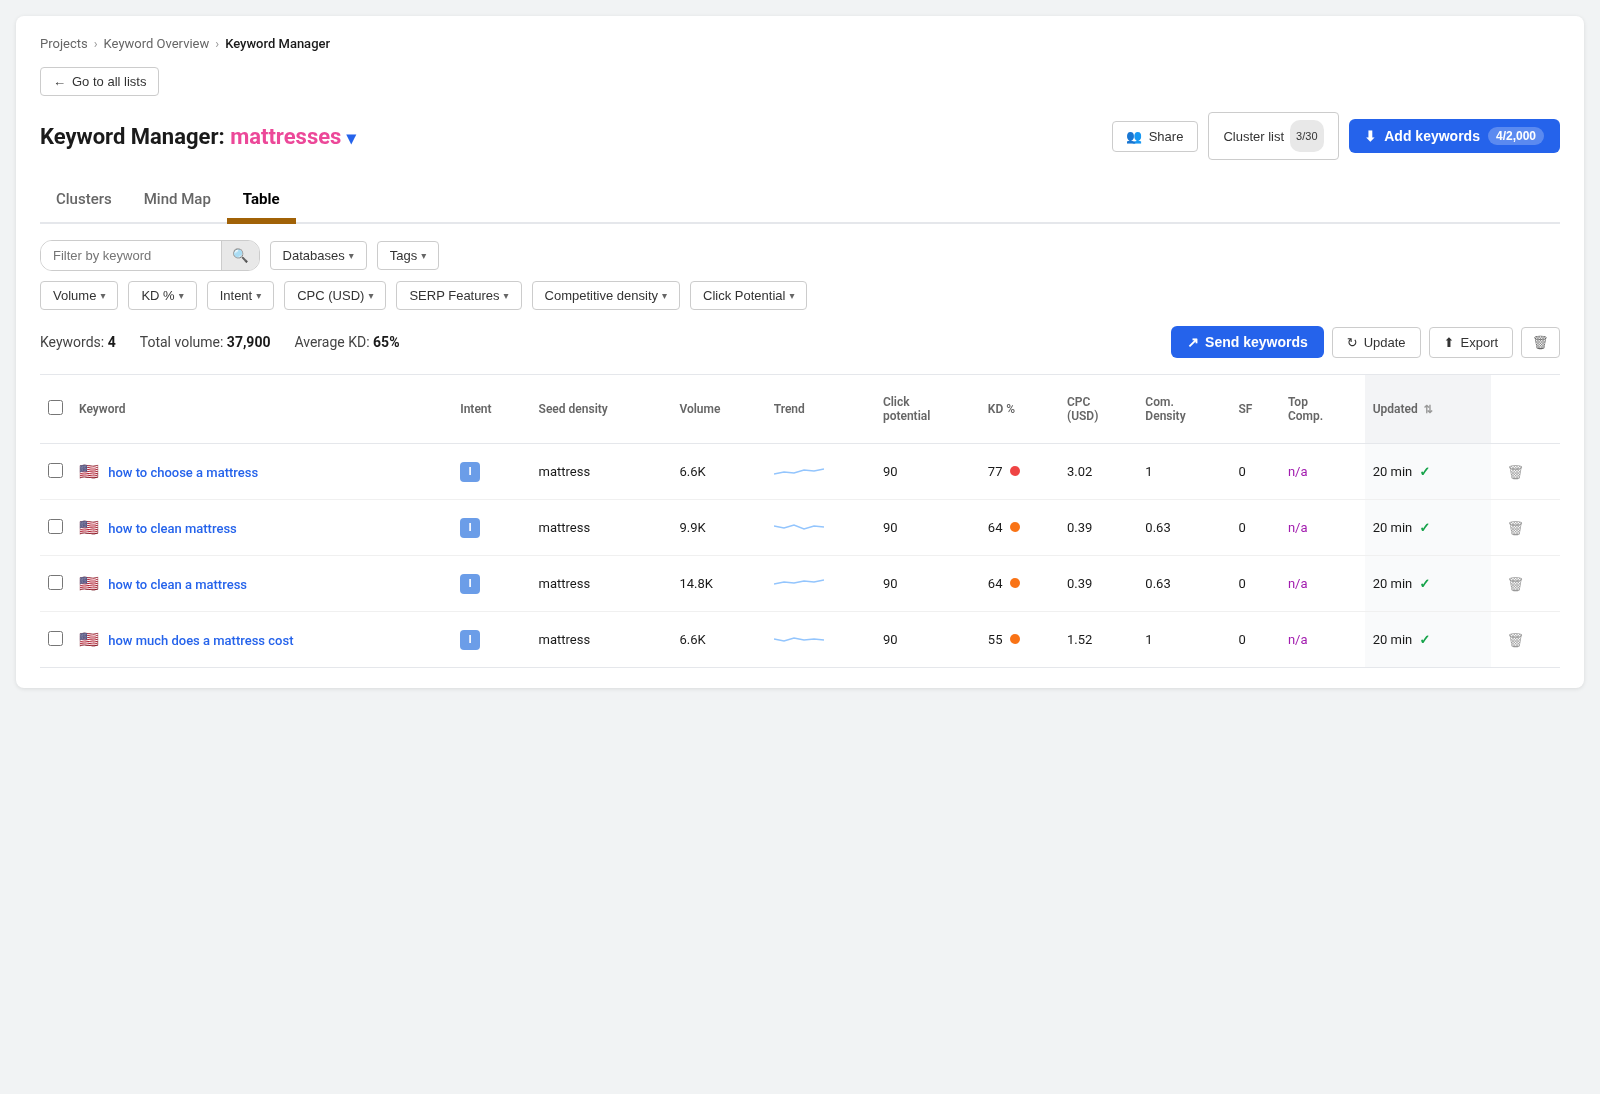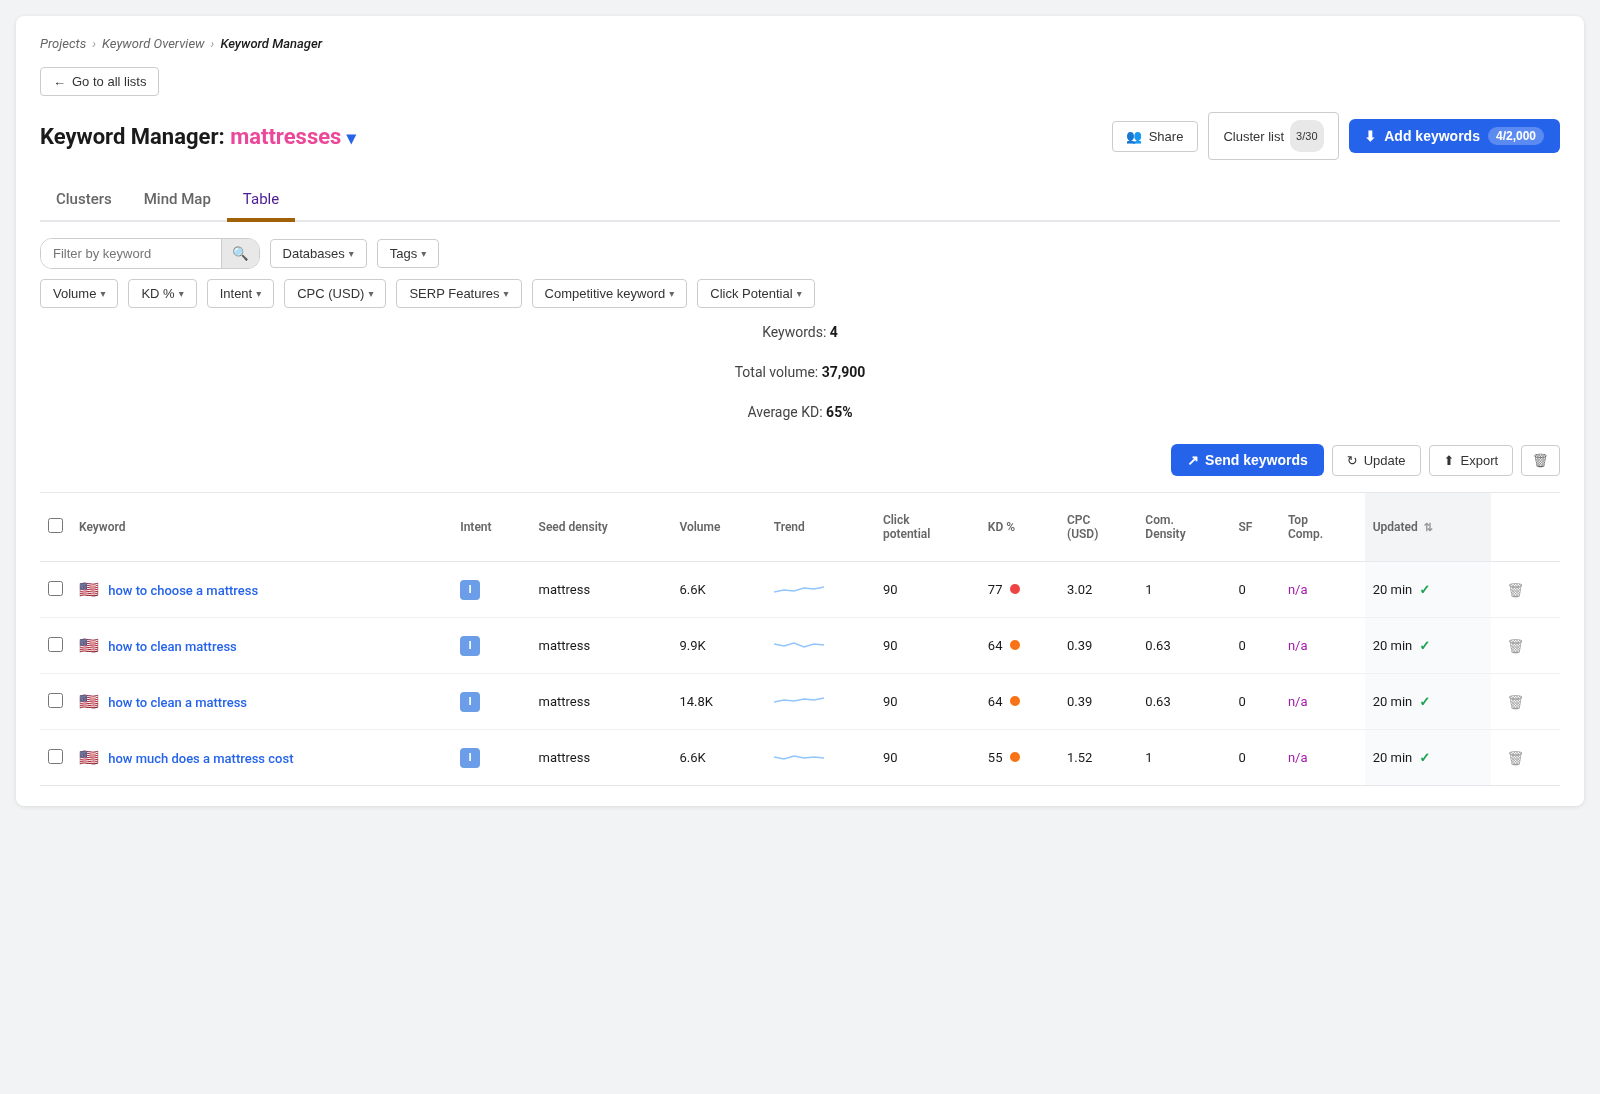--- a/index.html
+++ b/index.html
@@ -1,43 +1,43 @@
 <!DOCTYPE html>
 <html><head>
   <meta charset="utf-8">
   <style>
     * { box-sizing: border-box; margin: 0; padding: 0; }
     body { font-family: -apple-system, BlinkMacSystemFont, 'Segoe UI', Roboto, sans-serif; background: #f1f3f4; color: #1a1a1a; font-size: 14px; }
     .container { background: #fff; border-radius: 8px; margin: 16px; padding: 20px 24px; box-shadow: 0 1px 4px rgba(0,0,0,0.1); }
-    .breadcrumb { display: flex; align-items: center; gap: 6px; font-size: 13px; color: #666; margin-bottom: 16px; font-style: italic; }
+    .breadcrumb { display: flex; align-items: center; gap: 6px; font-size: 13px; color: #666; margin-bottom: 16px; }
     .breadcrumb span { color: #666; }
     .breadcrumb .sep { color: #999; }
     .breadcrumb .current { color: #1a1a1a; font-weight: 500; }
     .go-back-btn { display: inline-flex; align-items: center; gap: 6px; border: 1px solid #ccc; border-radius: 4px; padding: 6px 12px; font-size: 13px; background: #fff; cursor: pointer; margin-bottom: 16px; color: #333; }
     .header-row { display: flex; align-items: center; justify-content: space-between; margin-bottom: 20px; }
     .page-title { font-size: 22px; font-weight: 700; color: #1a1a1a; }
     .page-title .accent { color: #ec4899; }
     .page-title .dropdown-arrow { color: #2563eb; font-size: 18px; }
     .header-actions { display: flex; align-items: center; gap: 10px; }
     .btn-share { display: flex; align-items: center; gap: 6px; border: 1px solid #ccc; border-radius: 4px; padding: 7px 14px; font-size: 13px; background: #fff; cursor: pointer; color: #333; }
     .btn-cluster { display: flex; align-items: center; gap: 6px; border: 1px solid #ccc; border-radius: 4px; padding: 7px 14px; font-size: 13px; background: #fff; cursor: pointer; color: #333; }
     .btn-cluster .badge { background: #e8e8e8; border-radius: 10px; padding: 10px 6px; font-size: 11px; }
     .btn-add-keywords { display: flex; align-items: center; gap: 8px; background: #2563eb; color: #fff; border: none; border-radius: 6px; padding: 8px 16px; font-size: 14px; font-weight: 600; cursor: pointer; }
     .btn-add-keywords .kw-badge { background: rgba(255,255,255,0.25); border-radius: 10px; padding: 2px 8px; font-size: 12px; }
     .tabs { display: flex; gap: 0; border-bottom: 2px solid #e5e7eb; margin-bottom: 16px; }
     .tab { padding: 10px 16px; font-size: 15px; font-weight: 500; cursor: pointer; color: #666; border-bottom: 2px solid transparent; margin-bottom: -2px; }
-    .tab.active { color: #4c1d95; border-bottom: 4px solid #a16207; font-weight: 400; }
+    .tab.active { color: #000000; border-bottom: 6px solid #a16207; font-weight: 700; }
     .filter-row { display: flex; align-items: center; gap: 10px; margin-bottom: 10px; flex-wrap: wrap; }
     .search-box { display: flex; align-items: center; border: 1px solid #ccc; border-radius: 12px; overflow: hidden; }
     .search-input { border: none; outline: none; padding: 7px 12px; font-size: 13px; width: 180px; }
     .search-btn { background: #e8e8e8; border: none; padding: 7px 10px; cursor: pointer; border-left: 1px solid #ccc; }
     .filter-btn { display: flex; align-items: center; gap: 4px; border: 1px solid #ccc; border-radius: 4px; padding: 6px 12px; font-size: 13px; background: #fff; cursor: pointer; color: #333; white-space: nowrap; }
     .filter-btn .arrow { font-size: 10px; color: #666; }
     .filter-row2 { display: flex; align-items: center; gap: 10px; margin-bottom: 16px; flex-wrap: wrap; }
-    .stats-row { display: flex; align-items: center; gap: 24px; margin-bottom: 16px; flex-direction: column; }
+    .stats-row { display: flex; align-items: center; gap: 24px; margin-bottom: 16px; }
     .stats-row .stat { font-size: 14px; color: #444; }
     .stats-row .stat strong { color: #1a1a1a; font-weight: 700; }
     .action-btns { display: flex; align-items: center; gap: 8px; margin-left: auto; }
     .btn-send { display: flex; align-items: center; gap: 6px; background: #2563eb; color: #fff; border: none; border-radius: 6px; padding: 8px 16px; font-size: 14px; font-weight: 600; cursor: pointer; }
     .btn-update { display: flex; align-items: center; gap: 6px; border: 1px solid #ccc; border-radius: 4px; padding: 7px 14px; font-size: 13px; background: #fff; cursor: pointer; color: #333; }
     .btn-export { display: flex; align-items: center; gap: 6px; border: 1px solid #ccc; border-radius: 4px; padding: 7px 14px; font-size: 13px; background: #fff; cursor: pointer; color: #333; }
     .btn-delete { border: 1px solid #ccc; border-radius: 4px; padding: 7px 10px; background: #fff; cursor: pointer; color: #666; }
     table { width: 100%; border-collapse: collapse; }
     thead tr { border-top: 1px solid #e5e7eb; border-bottom: 1px solid #e5e7eb; }
     th { padding: 20px 8px; text-align: left; font-size: 12px; font-weight: 600; color: #666; white-space: nowrap; }
@@ -141,21 +141,21 @@
     </button>
     <button class="filter-btn">
       <span>CPC (USD)</span>
       <span class="arrow">▾</span>
     </button>
     <button class="filter-btn">
       <span>SERP Features</span>
       <span class="arrow">▾</span>
     </button>
     <button class="filter-btn">
-      <span>Competitive keyword</span>
+      <span>Competitive density</span>
       <span class="arrow">▾</span>
     </button>
     <button class="filter-btn">
       <span>Click Potential</span>
       <span class="arrow">▾</span>
     </button>
   </div>
 
   
   <div class="stats-row">

